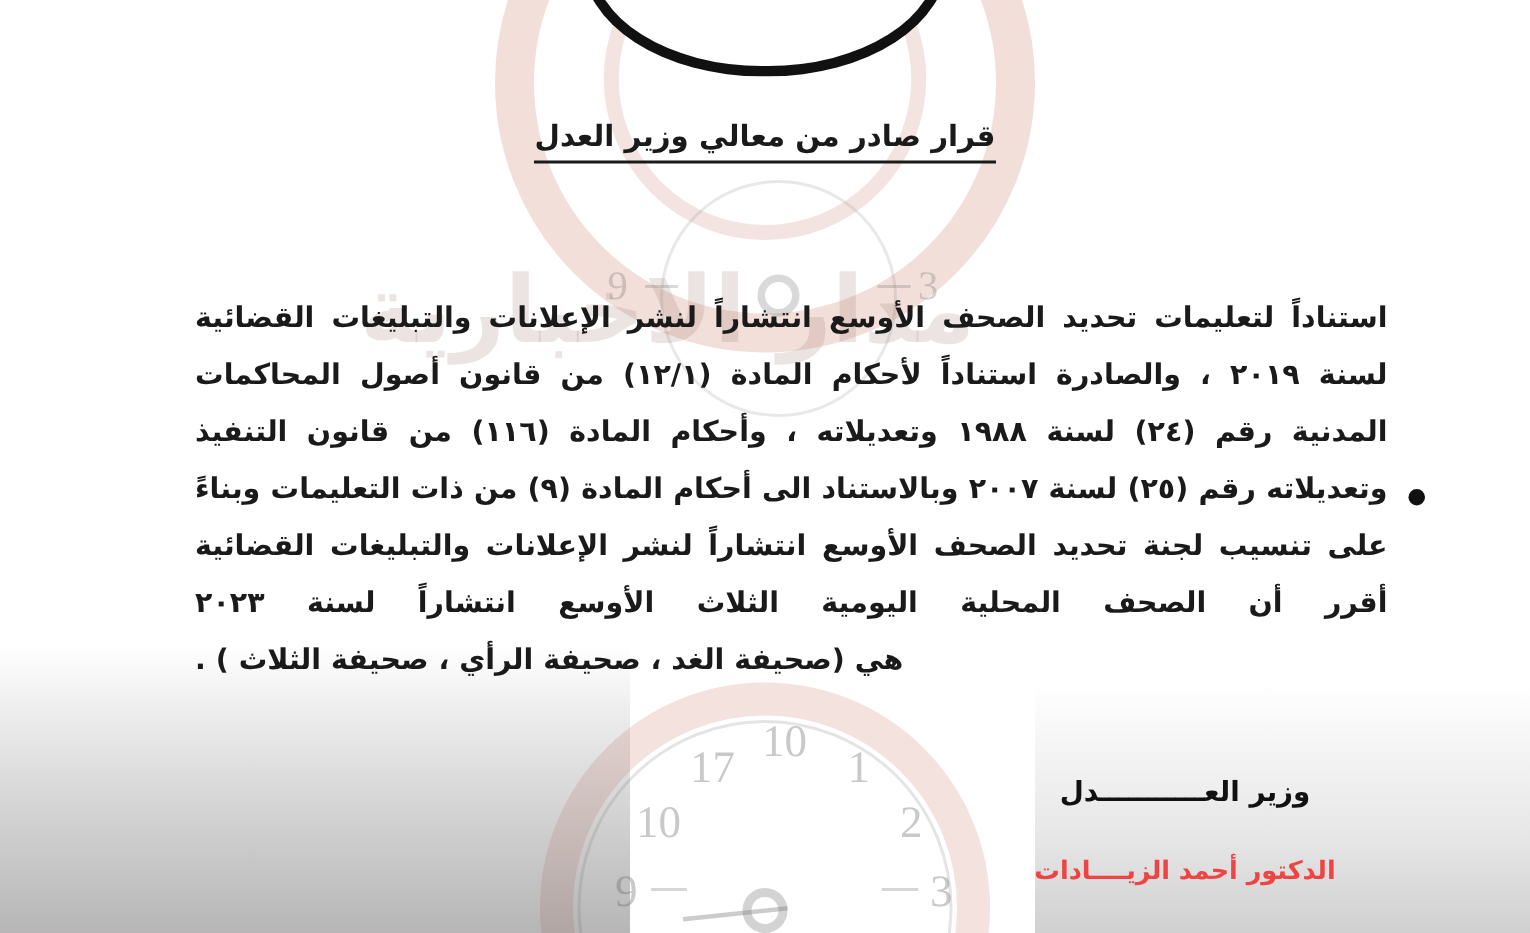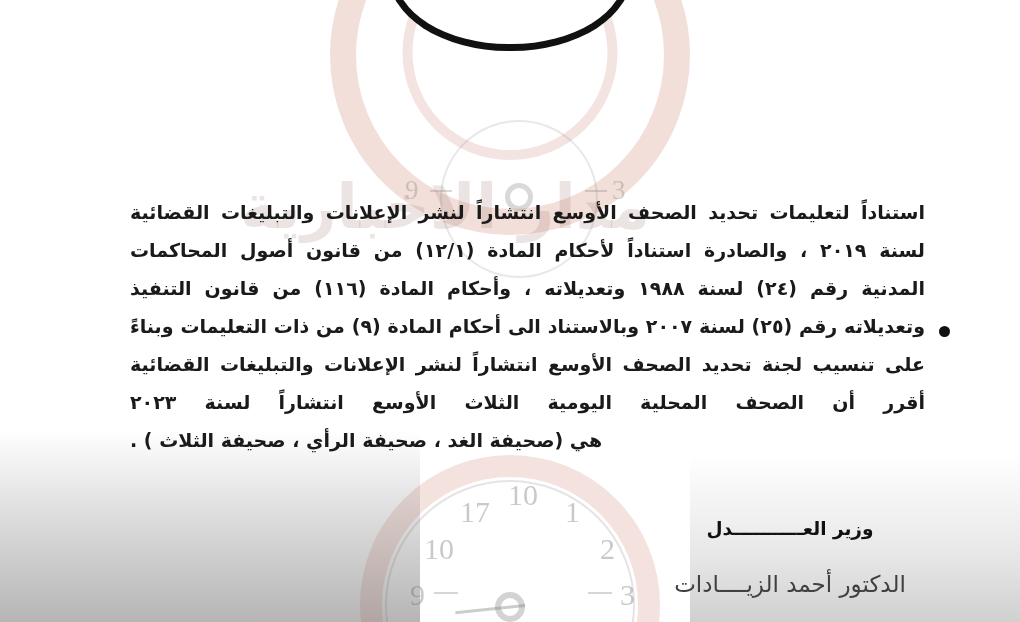--- a/index.html
+++ b/index.html
@@ -260,23 +260,23 @@
   .sig-title {
     font-family: "DejaVu Sans", "Liberation Sans", sans-serif;
     font-size: 18.5px;
     font-weight: bold;
     color: #111111;
     white-space: nowrap;
   }
   .sig-name {
     margin-top: 32px;
     font-family: "DejaVu Sans", "Liberation Sans", sans-serif;
-    font-size: 23px;
-    font-weight: normal;
-    color: #404040;
+    font-size: 17px;
+    font-weight: bold;
+    color: #ef4444;
     white-space: nowrap;
   }
 </style>
 </head>
 <body>
 
 <div id="page">
 
   <div class="wm wm-seal-top"></div>
   <div class="wm wm-seal-top-inner"></div>
@@ -306,20 +306,21 @@
   <div class="shadow-band"></div>
   <div class="shadow-band-right"></div>
 
   <div class="emblem">
     
   </div>
 
   <div class="doc">
 
     <div class="title-block">
+      <div class="title-line1">قرار صادر من معالي وزير العدل</div>
       <br>
     </div>
 
     <div class="body-wrap">
       <div class="bullet-row">
         <div class="bullet-dot"></div>
         <div class="body-text">
           <span>استناداً لتعليمات تحديد الصحف الأوسع انتشاراً لنشر الإعلانات والتبليغات القضائية لسنة ٢٠١٩ ، والصادرة استناداً لأحكام المادة (١٢/١) من قانون أصول المحاكمات المدنية رقم (٢٤) لسنة ١٩٨٨ وتعديلاته ، وأحكام المادة (١١٦) من قانون التنفيذ وتعديلاته رقم (٢٥) لسنة ٢٠٠٧ وبالاستناد الى أحكام المادة (٩) من ذات التعليمات وبناءً على تنسيب لجنة تحديد الصحف الأوسع انتشاراً لنشر الإعلانات والتبليغات القضائية أقرر أن الصحف المحلية اليومية الثلاث الأوسع انتشاراً لسنة ٢٠٢٣</span>
           <span class="last-line">هي (صحيفة الغد ، صحيفة الرأي ، صحيفة الثلاث ) .</span>
         </div>

